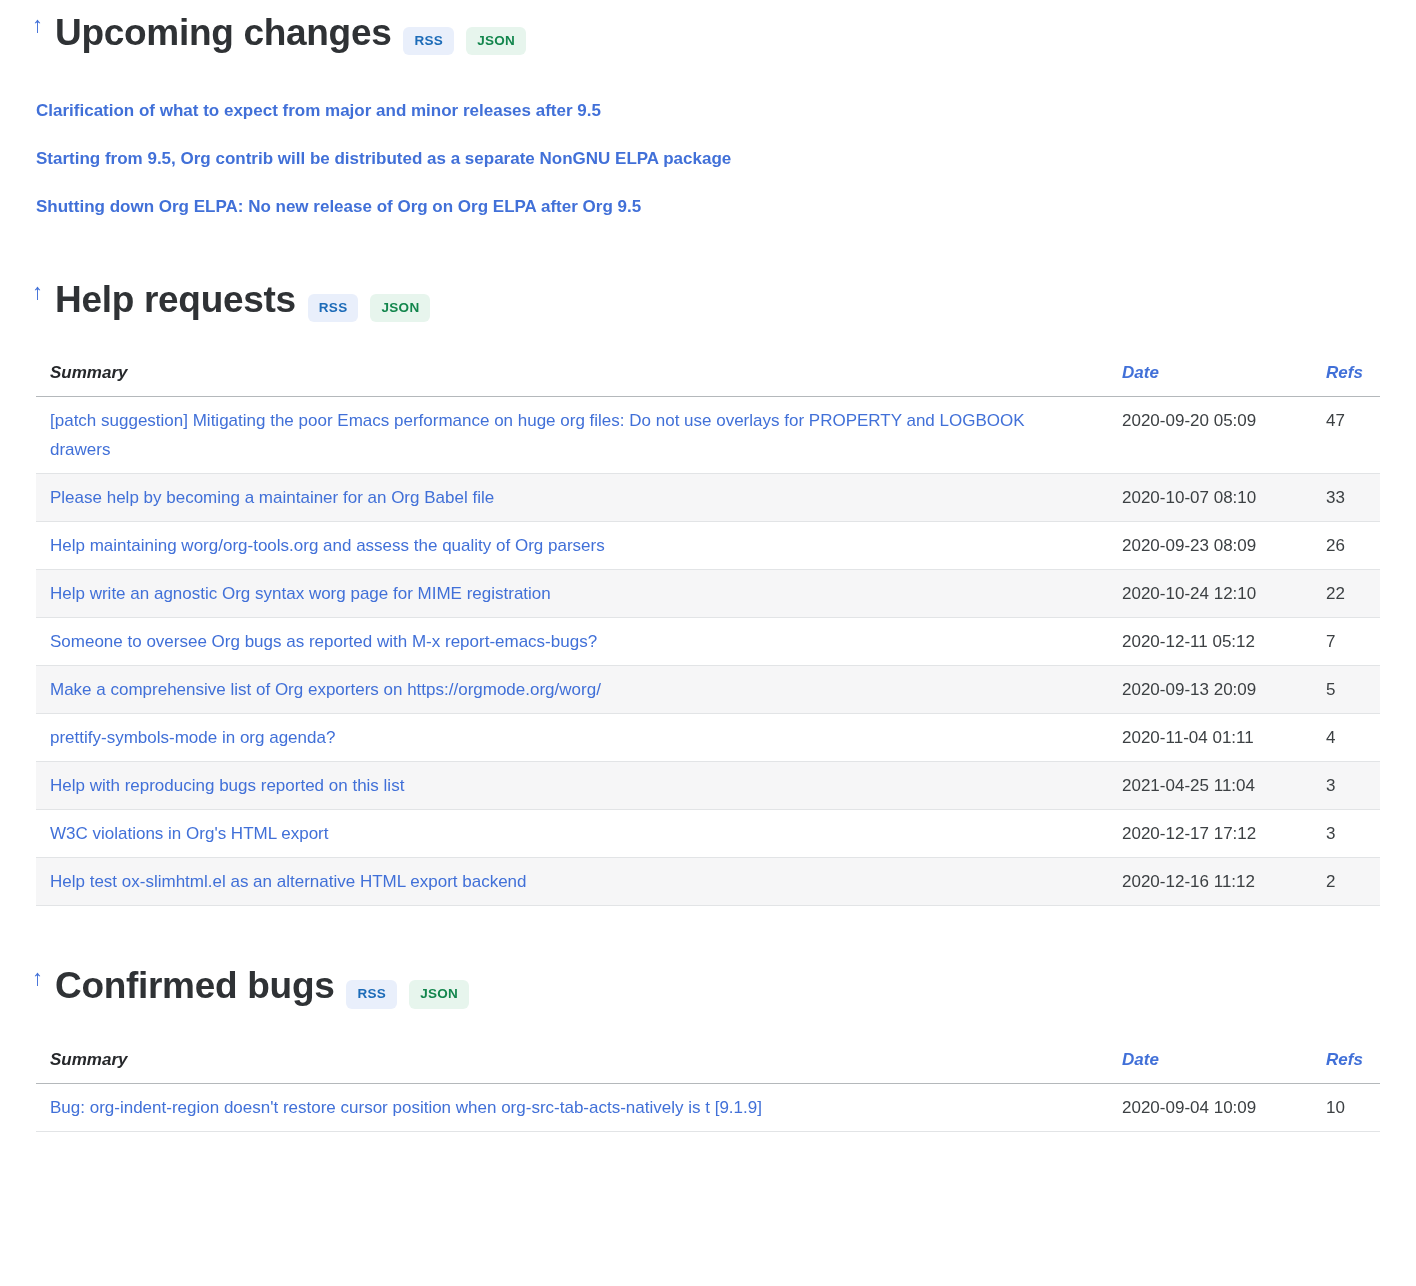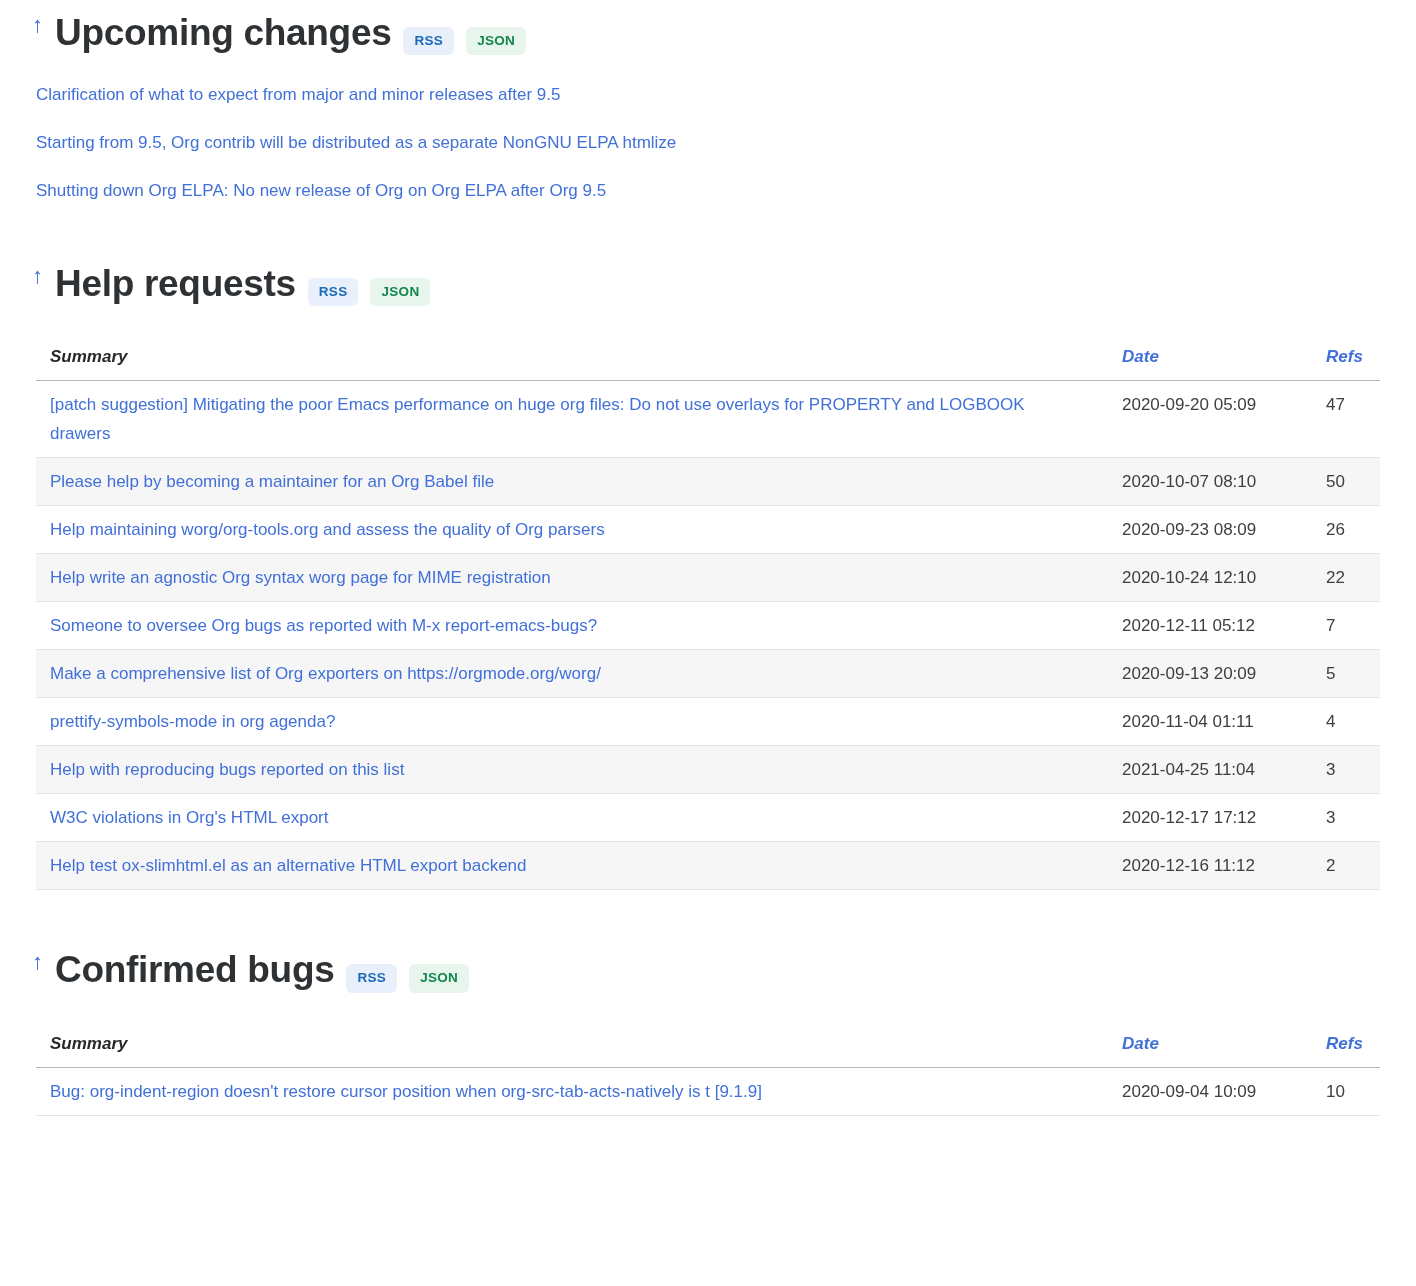--- a/index.html
+++ b/index.html
@@ -35,21 +35,21 @@
   }
   .badge{
     display:inline-block;border-radius:6px;padding:6px 11px;
     font-size:13.5px;font-weight:700;letter-spacing:.3px;line-height:1.2;
     text-decoration:none;cursor:pointer;margin-top:17px;
   }
   .badge.rss{background:var(--badge-rss-bg);color:var(--badge-rss-text);}
   .badge.json{background:var(--badge-json-bg);color:var(--badge-json-text);}
 
   
-  .links-list{margin-top:28px;}
+  .links-list{margin-top:44px;font-weight:bold;}
   .links-list p{margin:0 0 24px 0;line-height:24px;}
   a.plain-link{color:var(--link);text-decoration:none;font-size:17px;cursor:pointer;}
 
   
   .section-help{margin-top:58px;}
   .section-bugs{margin-top:57px;}
 
   
   table.updates{
     width:1344px;border-collapse:collapse;table-layout:fixed;margin-top:27px;
@@ -82,21 +82,21 @@
 
   <section>
     <div class="section-head">
       <a class="up-arrow" href="#">↑</a>
       <h2 class="sec-title">Upcoming changes</h2>
       <a class="badge rss" href="#">RSS</a>
       <a class="badge json" href="#">JSON</a>
     </div>
     <div class="links-list">
         <p><a class="plain-link" href="#">Clarification of what to expect from major and minor releases after 9.5</a></p>
-        <p><a class="plain-link" href="#">Starting from 9.5, Org contrib will be distributed as a separate NonGNU ELPA htmlize</a></p>
+        <p><a class="plain-link" href="#">Starting from 9.5, Org contrib will be distributed as a separate NonGNU ELPA package</a></p>
         <p><a class="plain-link" href="#">Shutting down Org ELPA: No new release of Org on Org ELPA after Org 9.5</a></p>
       </div>
   </section>
 
   <section class="section-help">
     <div class="section-head">
       <a class="up-arrow" href="#">↑</a>
       <h2 class="sec-title">Help requests</h2>
       <a class="badge rss" href="#">RSS</a>
       <a class="badge json" href="#">JSON</a>
@@ -116,21 +116,21 @@
       </thead>
       <tbody>
           <tr>
             <td class="c-sum"><a href="#">[patch suggestion] Mitigating the poor Emacs performance on huge org files: Do not use overlays for PROPERTY and LOGBOOK drawers</a></td>
             <td class="c-date">2020-09-20 05:09</td>
             <td class="c-refs">47</td>
           </tr>
           <tr>
             <td class="c-sum"><a href="#">Please help by becoming a maintainer for an Org Babel file</a></td>
             <td class="c-date">2020-10-07 08:10</td>
-            <td class="c-refs">50</td>
+            <td class="c-refs">33</td>
           </tr>
           <tr>
             <td class="c-sum"><a href="#">Help maintaining worg/org-tools.org and assess the quality of Org parsers</a></td>
             <td class="c-date">2020-09-23 08:09</td>
             <td class="c-refs">26</td>
           </tr>
           <tr>
             <td class="c-sum"><a href="#">Help write an agnostic Org syntax worg page for MIME registration</a></td>
             <td class="c-date">2020-10-24 12:10</td>
             <td class="c-refs">22</td>

